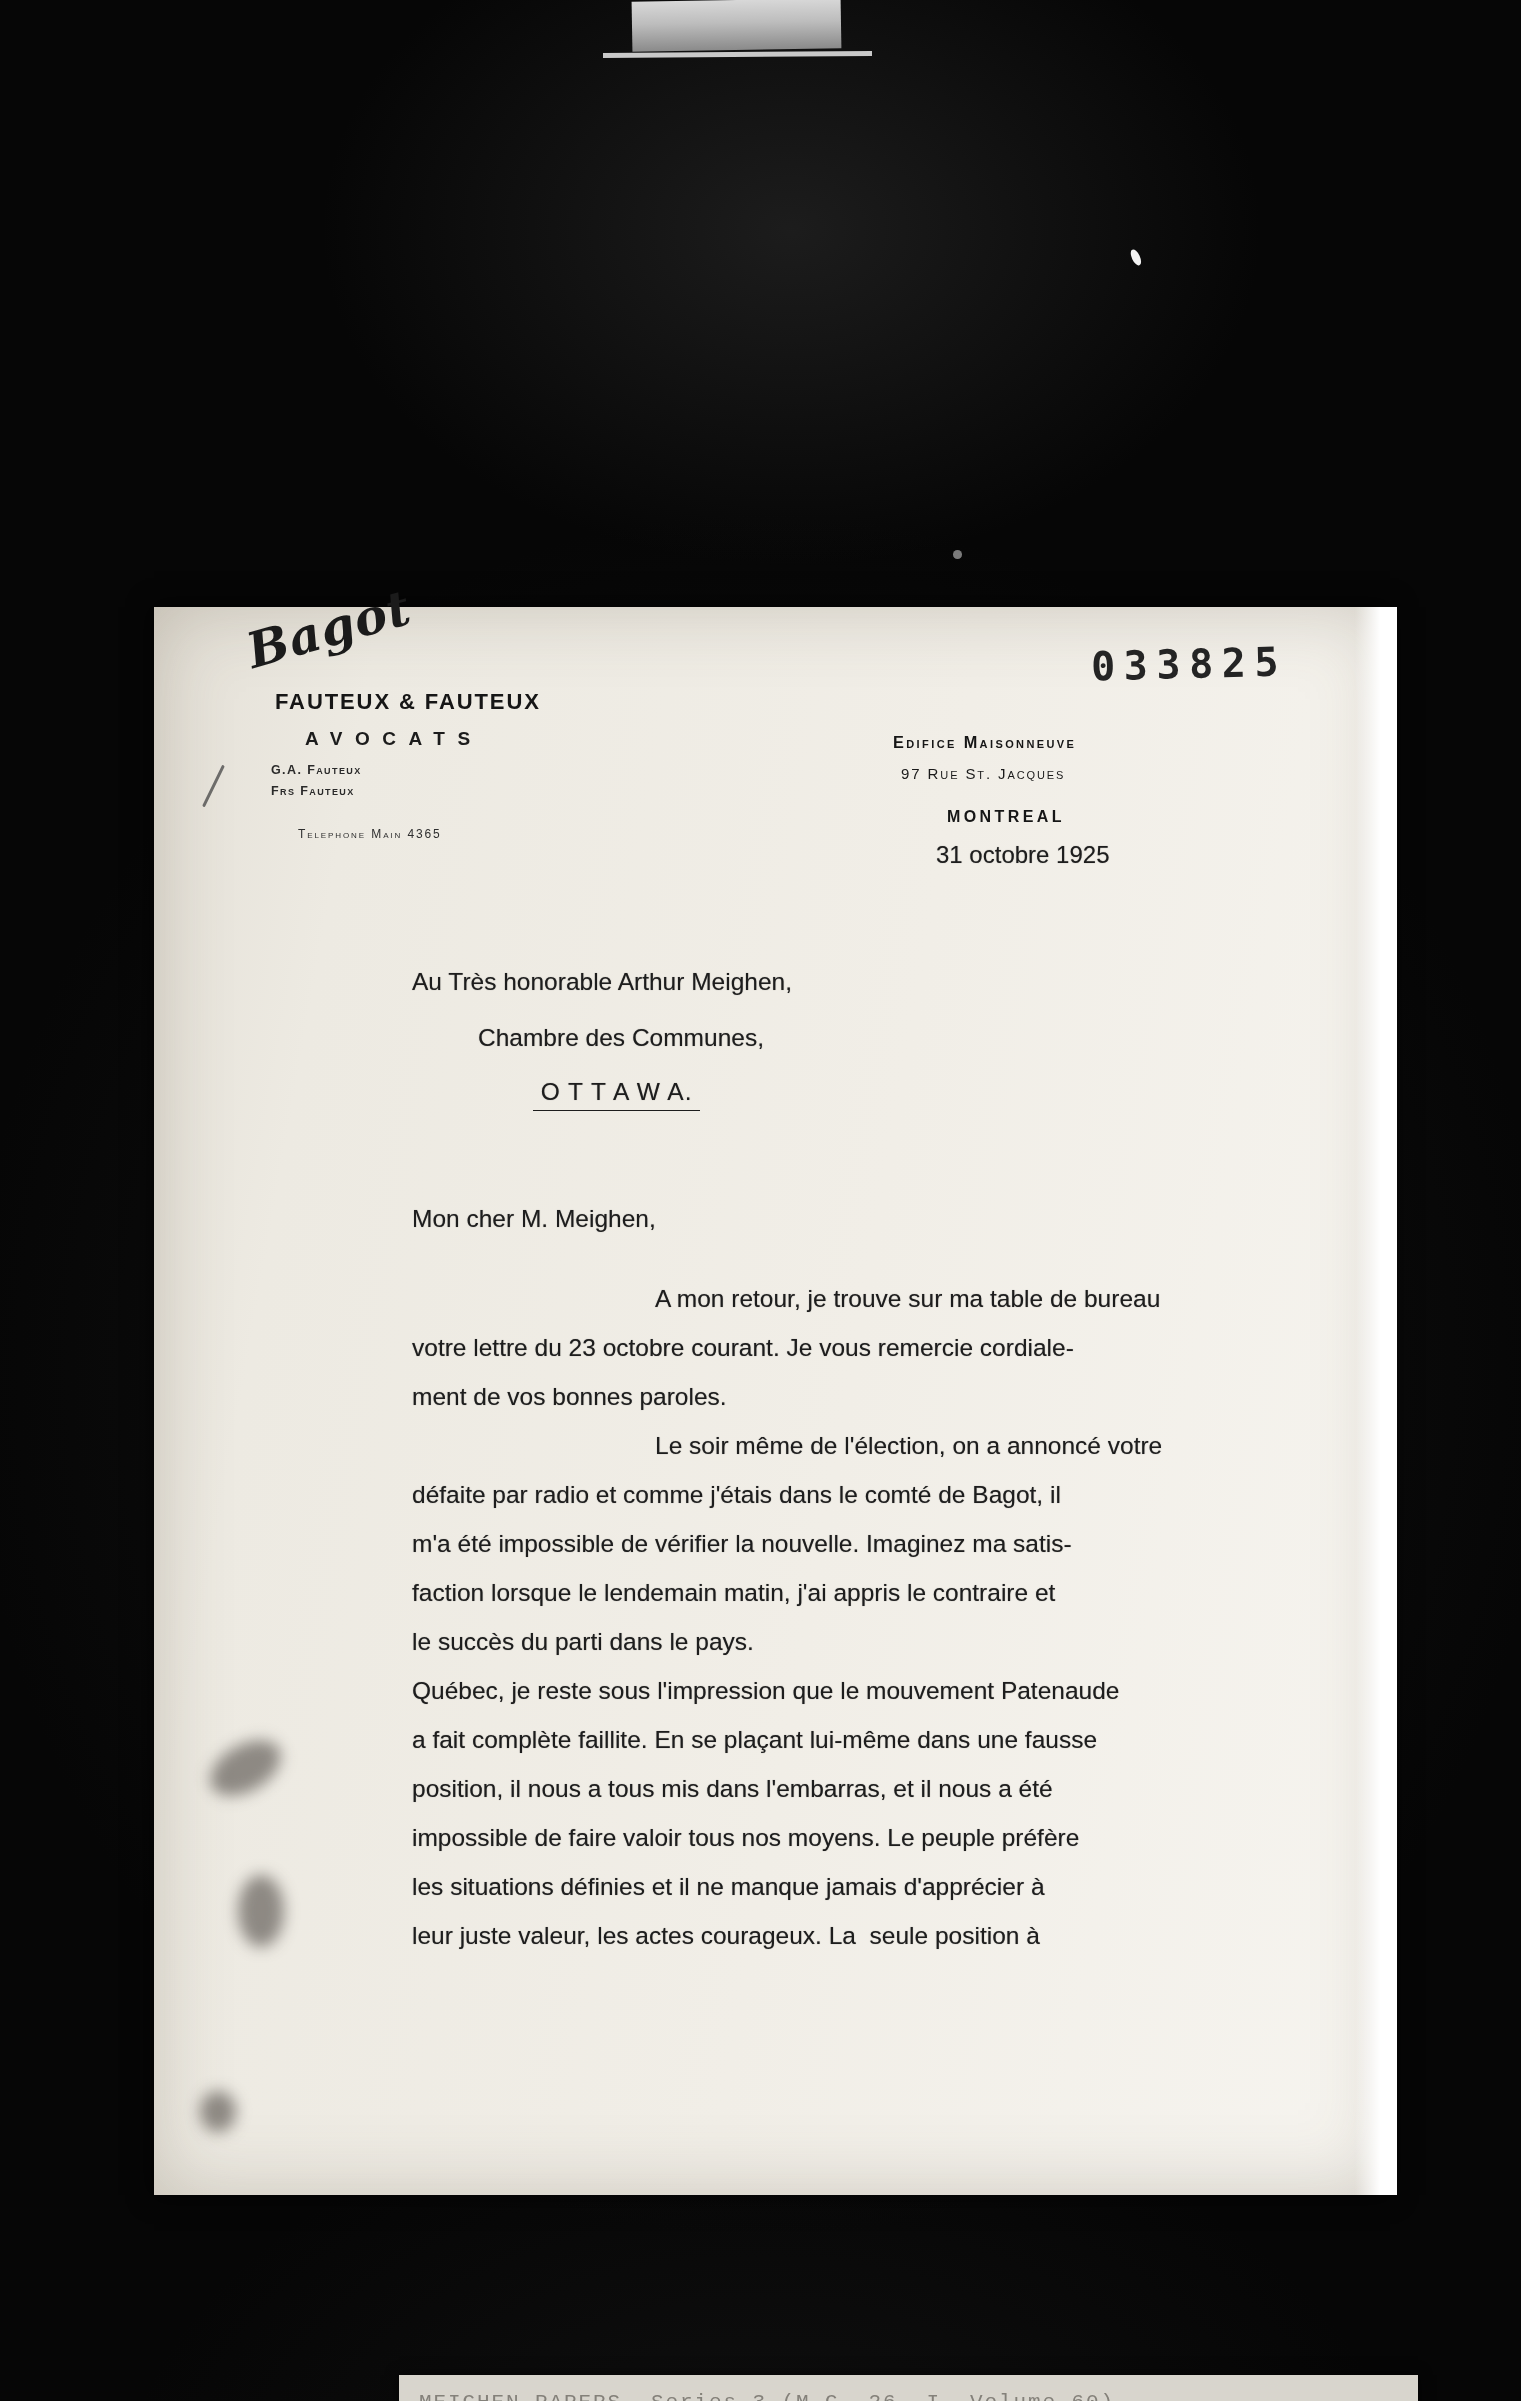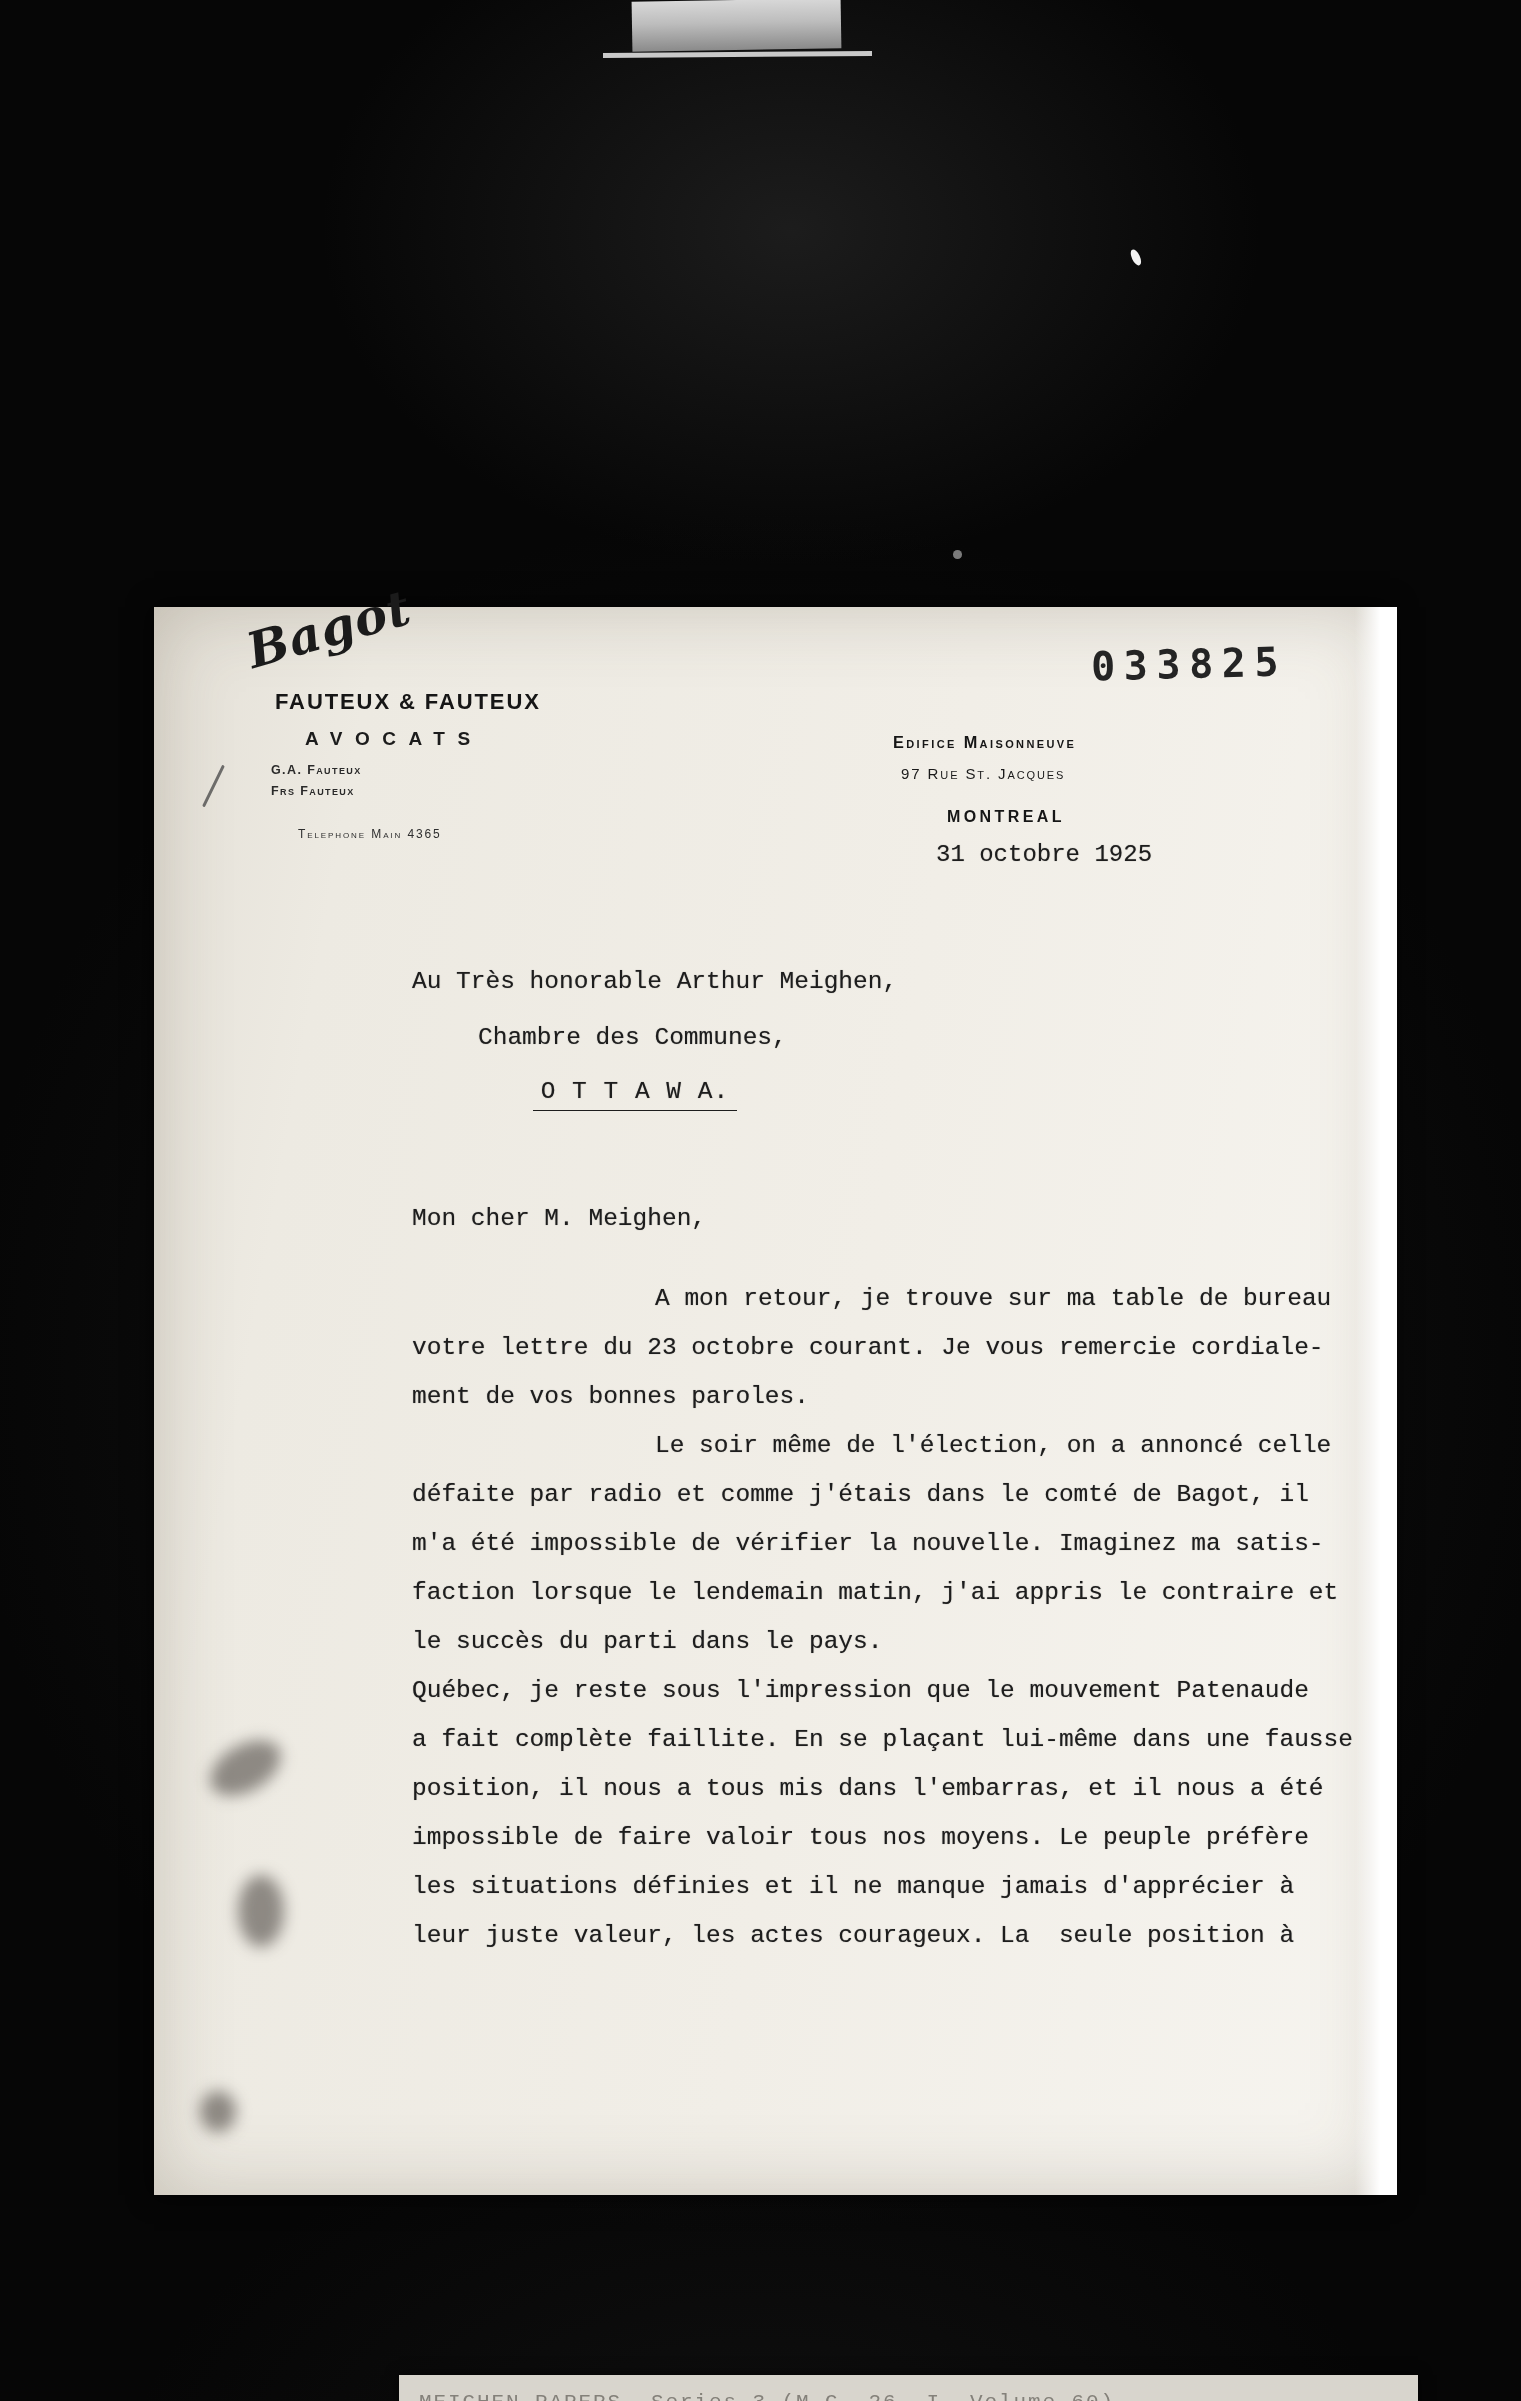--- a/index.html
+++ b/index.html
@@ -67,21 +67,21 @@
   .partners  { position:absolute; left:117px; top:153px; font-size:12.5px; letter-spacing:1.4px; color:#2a2a2a;
                line-height:21px; font-variant:small-caps; font-weight:600; }
   .firm-tel  { position:absolute; left:144px; top:220px; font-size:12px; letter-spacing:1.9px; color:#2e2e2e;
                font-variant:small-caps; font-weight:500; }
   
   .addr-building { position:absolute; left:739px; top:126px; font-size:16.3px; letter-spacing:2.4px; font-variant:small-caps; font-weight:600; color:#161616; }
   .addr-street   { position:absolute; left:747px; top:158px; font-size:15px; letter-spacing:1.9px; font-variant:small-caps; font-weight:500; color:#1a1a1a; }
   .addr-city     { position:absolute; left:793px; top:201px; font-size:16px; letter-spacing:3.4px; font-weight:600; color:#161616; }
 
   .typed, .letter-date {
-    font-family:Liberation Mono, monospace;
+    font-family:Liberation Sans, sans-serif;
     font-size:24.5px; color:#1d1d1d; white-space:pre;
     text-shadow:0 0 1px rgba(25,25,25,.45);
   }
   .letter-date { position:absolute; left:782px; top:234px; font-size:24px; }
 
   .r1 { position:absolute; left:258px; top:361px; }
   .r2 { position:absolute; left:324px; top:417px; }
   .r3 { position:absolute; left:379px; top:471px; }
   .underlined { border-bottom:1.9px solid #1d1d1d; padding:0 7.7px 4.8px 7.7px; letter-spacing:1px; }
   .salutation { position:absolute; left:258px; top:598px;text-align:right; }
@@ -138,21 +138,21 @@
     <div class="typed r1">Au Très honorable Arthur Meighen,</div>
     <div class="typed r2">Chambre des Communes,</div>
     <div class="typed r3"><span class="underlined">O T T A W A.</span></div>
 
     <div class="typed salutation">Mon cher M. Meighen,</div>
 
     <div class="body-block">
       <div class="typed tline indent">A mon retour, je trouve sur ma table de bureau</div>
       <div class="typed tline">votre lettre du 23 octobre courant. Je vous remercie cordiale-</div>
       <div class="typed tline">ment de vos bonnes paroles.</div>
-      <div class="typed tline indent">Le soir même de l'élection, on a annoncé celle</div>
+      <div class="typed tline indent">Le soir même de l'élection, on a annoncé votre</div>
       <div class="typed tline">défaite par radio et comme j'étais dans le comté de Bagot, il</div>
       <div class="typed tline">m'a été impossible de vérifier la nouvelle. Imaginez ma satis-</div>
       <div class="typed tline">faction lorsque le lendemain matin, j'ai appris le contraire et</div>
       <div class="typed tline">le succès du parti dans le pays.</div>
       <div class="typed tline">Québec, je reste sous l'impression que le mouvement Patenaude</div>
       <div class="typed tline">a fait complète faillite. En se plaçant lui-même dans une fausse</div>
       <div class="typed tline">position, il nous a tous mis dans l'embarras, et il nous a été</div>
       <div class="typed tline">impossible de faire valoir tous nos moyens. Le peuple préfère</div>
       <div class="typed tline">les situations définies et il ne manque jamais d'apprécier à</div>
       <div class="typed tline">leur juste valeur, les actes courageux. La  seule position à</div>

